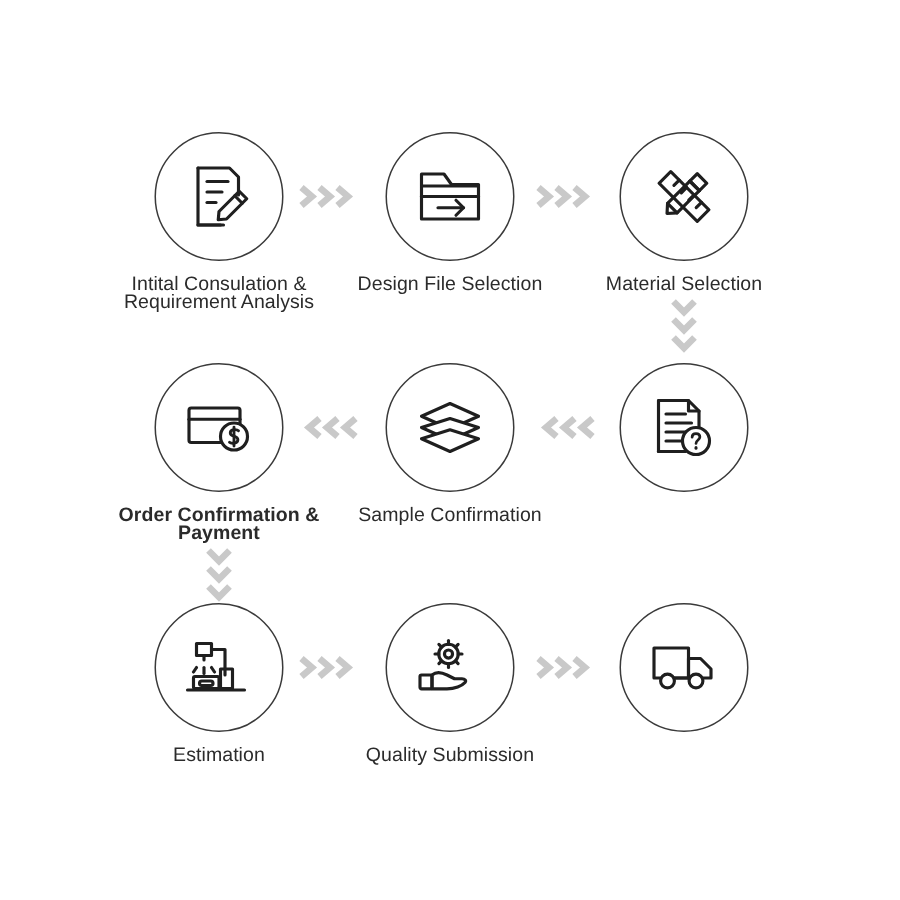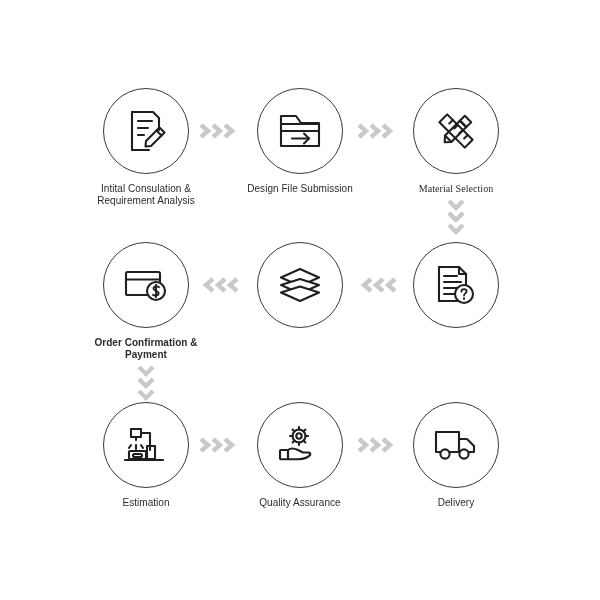--- a/index.html
+++ b/index.html
@@ -35,21 +35,21 @@
     display: flex;
     align-items: center;
     justify-content: center;
     background: #ffffff;
   }
   .node-circle svg {
     display: block;
   }
   .node-label {
     margin-top: 9px;
-    font-size: 10px;
+    font-size: 13px;
     line-height: 11.5px;
     color: #2b2b2b;
     letter-spacing: 0.05px;
     white-space: pre-line;
   }
 
   
   .conn {
     position: absolute;
     display: flex;
@@ -109,34 +109,34 @@
       <span>
         <svg width="46" height="42" viewBox="0 0 46 42" fill="none" stroke="#1f1f1f" stroke-width="2.1" stroke-linecap="round" stroke-linejoin="round">
           <path d="M4 14 V6 H19 L24 13 H42 V14"></path>
           <rect x="4" y="14" width="38" height="22"></rect>
           <line x1="4" y1="21" x2="42" y2="21"></line>
           <line x1="15" y1="28.5" x2="32" y2="28.5"></line>
           <polyline points="27,23.5 32,28.5 27,33.5"></polyline>
         </svg>
       </span>
     </div>
-    <div class="node-label">Design File Submission</div>
+    <div class="node-label">Design File Selection</div>
   </div>
 
   <div class="conn horiz" style="left:354px; top:120px;">
     <span>
       <svg width="44" height="20" viewBox="0 0 44 20" fill="none" stroke="#c9c9c9" stroke-width="4.4" stroke-linecap="butt" stroke-linejoin="miter">
         <polyline points="4,4 11,10 4,16"></polyline>
         <polyline points="16,4 23,10 16,16"></polyline>
         <polyline points="28,4 35,10 28,16"></polyline>
       </svg>
     </span>
   </div>
 
-  <div class="node" style="left:386px; top:88px;font-family:Liberation Serif, serif;">
+  <div class="node" style="left:386px; top:88px;">
     <div class="node-circle">
       <span>
         <svg width="44" height="44" viewBox="0 0 44 44" fill="none" stroke="#1f1f1f" stroke-width="2.1" stroke-linecap="round" stroke-linejoin="round">
 
           <g transform="rotate(45 22 22)">
             <rect x="4" y="16.5" width="36" height="11"></rect>
             <line x1="12" y1="16.5" x2="12" y2="21.5"></line>
             <line x1="19" y1="16.5" x2="19" y2="21.5"></line>
             <line x1="26" y1="16.5" x2="26" y2="21.5"></line>
             <line x1="33" y1="16.5" x2="33" y2="21.5"></line>
@@ -193,20 +193,21 @@
   <div class="node" style="left:230px; top:242px;">
     <div class="node-circle">
       <span>
         <svg width="46" height="40" viewBox="0 0 46 40" fill="none" stroke="#1f1f1f" stroke-width="2.1" stroke-linecap="round" stroke-linejoin="round">
           <polygon points="23,4 42,12.5 23,21 4,12.5"></polygon>
           <polygon points="23,14 42,20 23,28.5 4,20" fill="#ffffff"></polygon>
           <polygon points="23,21.5 42,27.5 23,36 4,27.5" fill="#ffffff"></polygon>
         </svg>
       </span>
     </div>
+    <div class="node-label">Sample Confirmation</div>
   </div>
 
   <div class="conn horiz" style="left:354px; top:274px;">
     <span>
       <svg width="44" height="20" viewBox="0 0 44 20" fill="none" stroke="#c9c9c9" stroke-width="4.4" stroke-linecap="butt" stroke-linejoin="miter">
         <polyline points="16,4 9,10 16,16"></polyline>
         <polyline points="28,4 21,10 28,16"></polyline>
         <polyline points="40,4 33,10 40,16"></polyline>
       </svg>
     </span>
@@ -292,21 +293,21 @@
             <line x1="26.6" y1="16.6" x2="28.4" y2="18.4"></line>
             <line x1="28.4" y1="5.6" x2="26.6" y2="7.4"></line>
             <line x1="17.4" y1="16.6" x2="15.6" y2="18.4"></line>
           </g>
 
           <path d="M11 26 C14 23.5 18 24.5 21 26 L26 28.5 H31 C33 28.5 34 29.8 33 31 C31 33.3 26 35.2 21 35.2 H11 Z"></path>
           <rect x="3" y="26" width="8" height="9.2" rx="1"></rect>
         </svg>
       </span>
     </div>
-    <div class="node-label">Quality Assurance</div>
+    <div class="node-label">Quality Submission</div>
   </div>
 
   <div class="conn horiz" style="left:354px; top:434px;">
     <span>
       <svg width="44" height="20" viewBox="0 0 44 20" fill="none" stroke="#c9c9c9" stroke-width="4.4" stroke-linecap="butt" stroke-linejoin="miter">
         <polyline points="4,4 11,10 4,16"></polyline>
         <polyline points="16,4 23,10 16,16"></polyline>
         <polyline points="28,4 35,10 28,16"></polyline>
       </svg>
     </span>
@@ -317,16 +318,15 @@
       <span>
         <svg width="46" height="36" viewBox="0 0 46 36" fill="none" stroke="#1f1f1f" stroke-width="2.1" stroke-linecap="round" stroke-linejoin="round">
           <rect x="3" y="5" width="23" height="20"></rect>
           <path d="M26 12 H34 L41 19 V25 H26 Z"></path>
           <circle cx="12" cy="27" r="4.6" fill="#ffffff"></circle>
           <circle cx="31" cy="27" r="4.6" fill="#ffffff"></circle>
           <line x1="16.6" y1="25" x2="26" y2="25"></line>
         </svg>
       </span>
     </div>
-    <div class="node-label">Delivery</div>
   </div>
 
 </div>
 
 </body></html>

